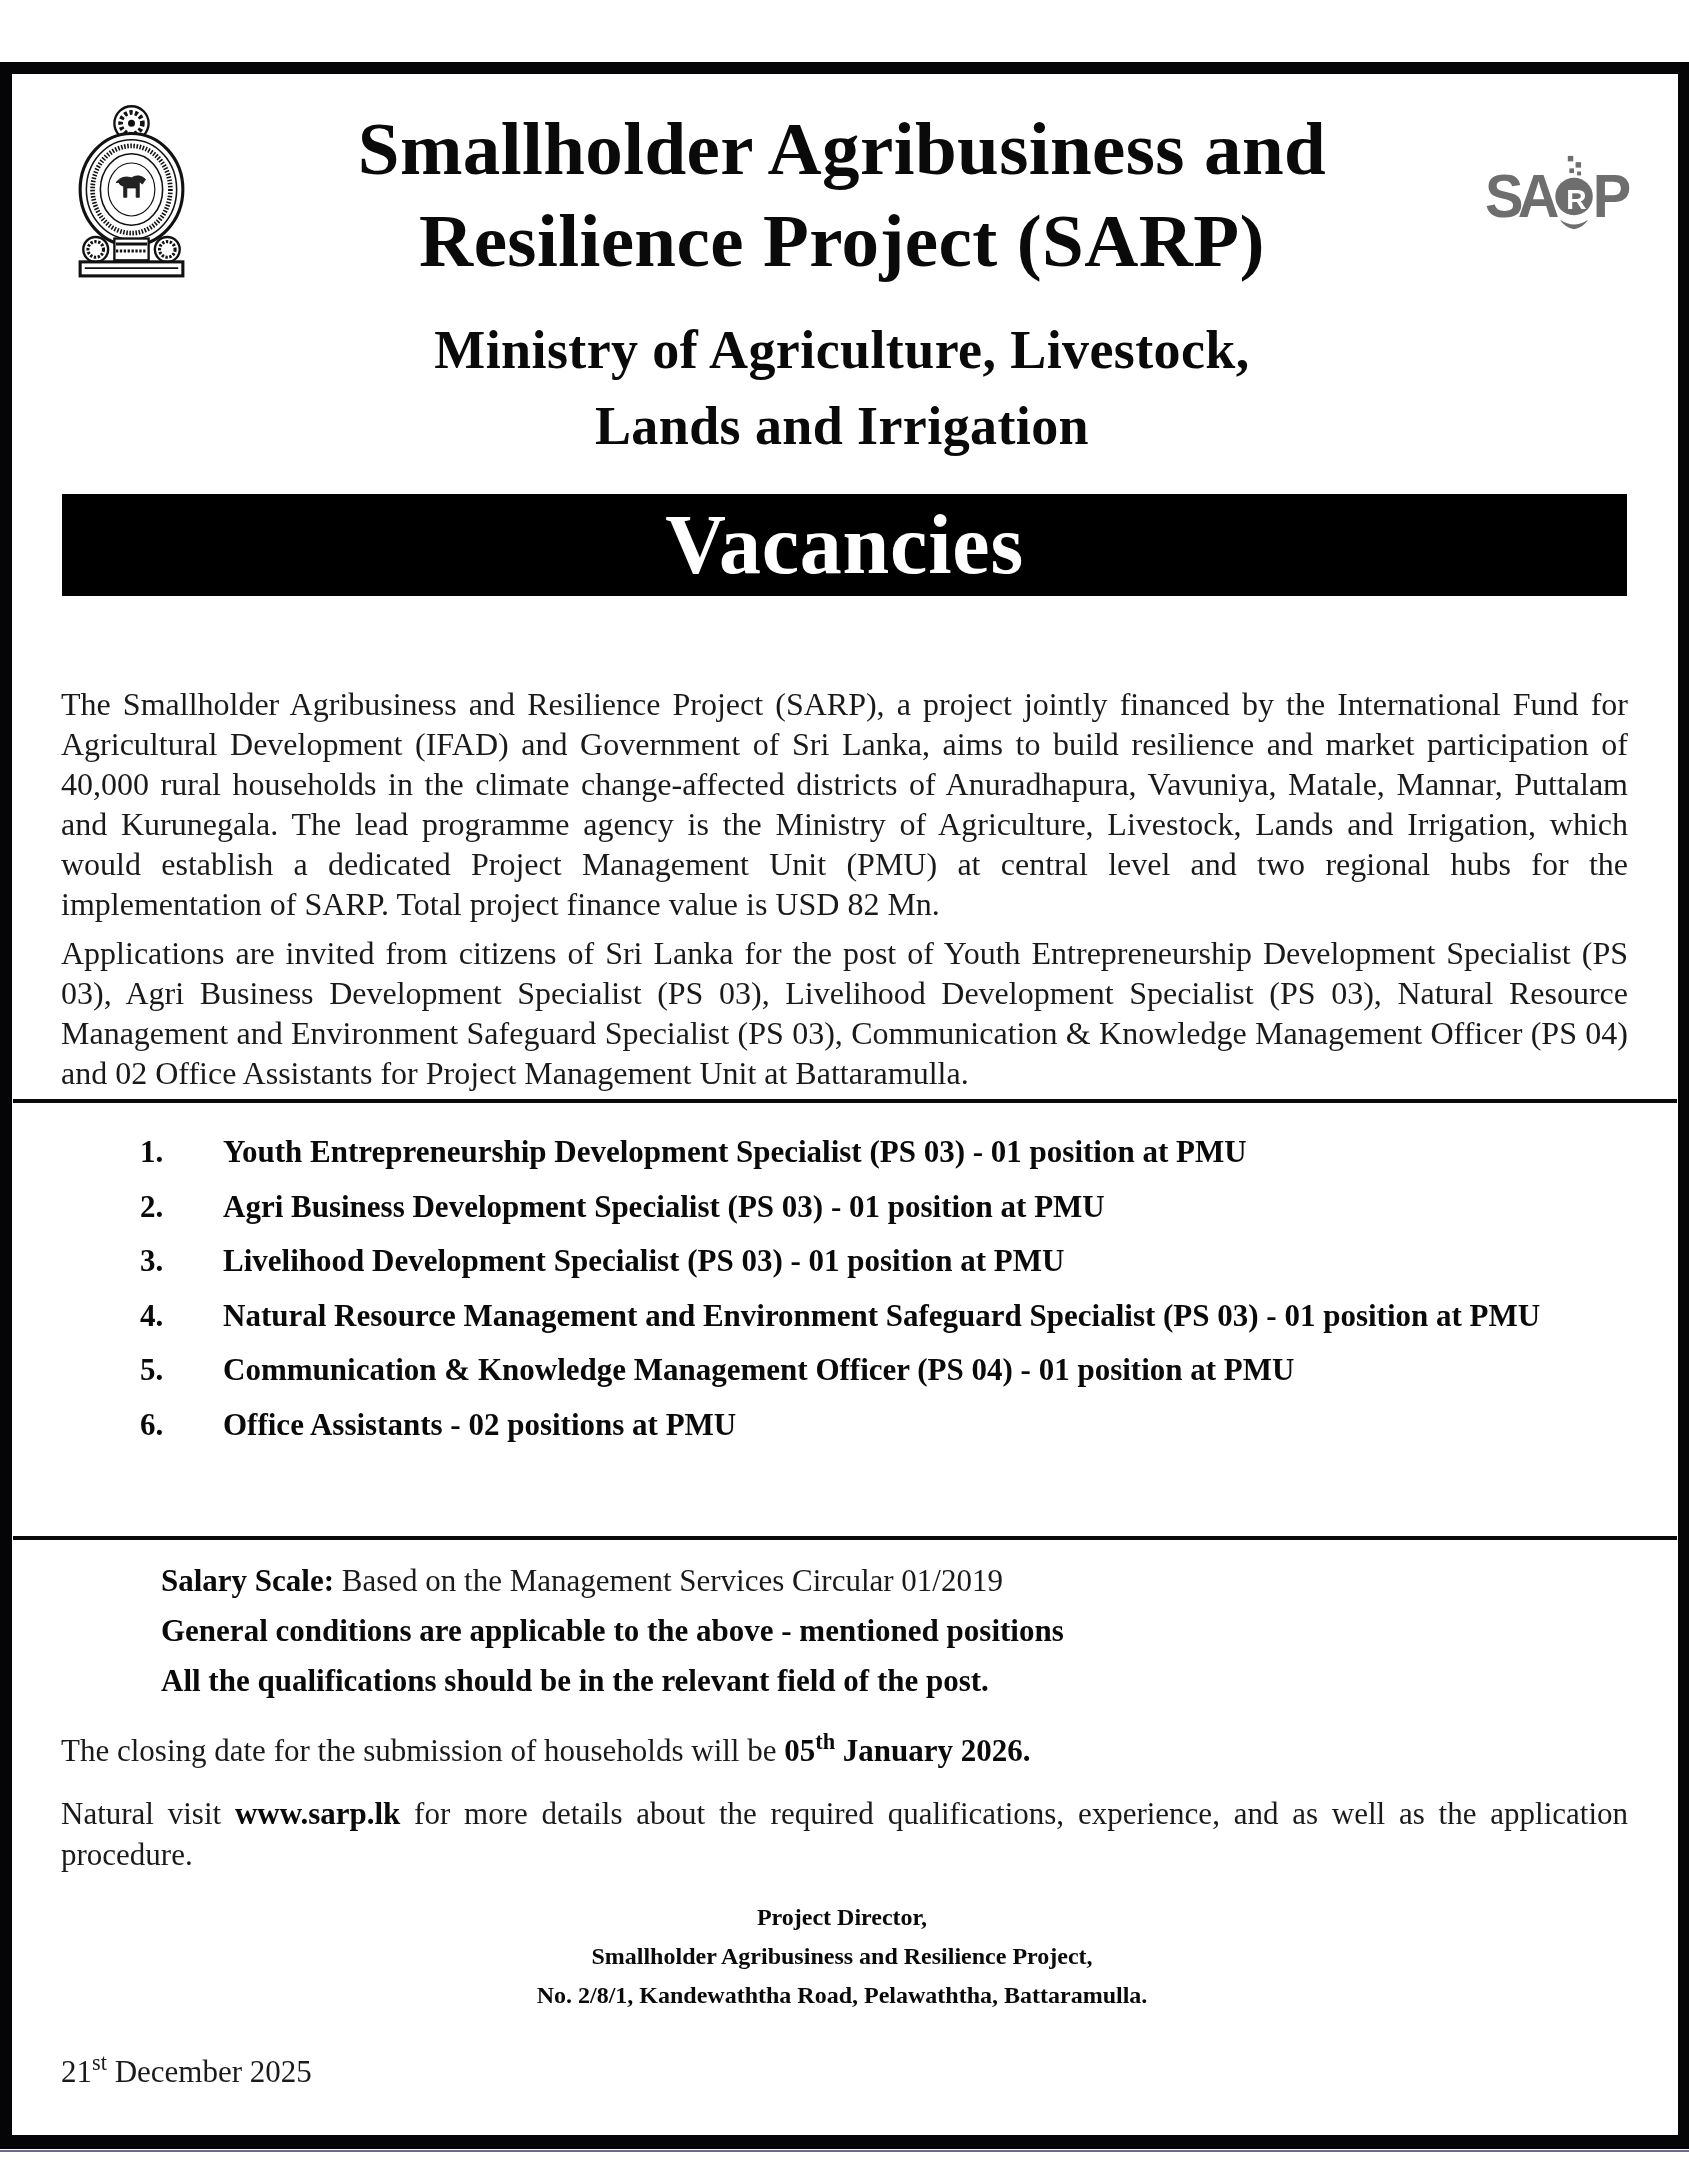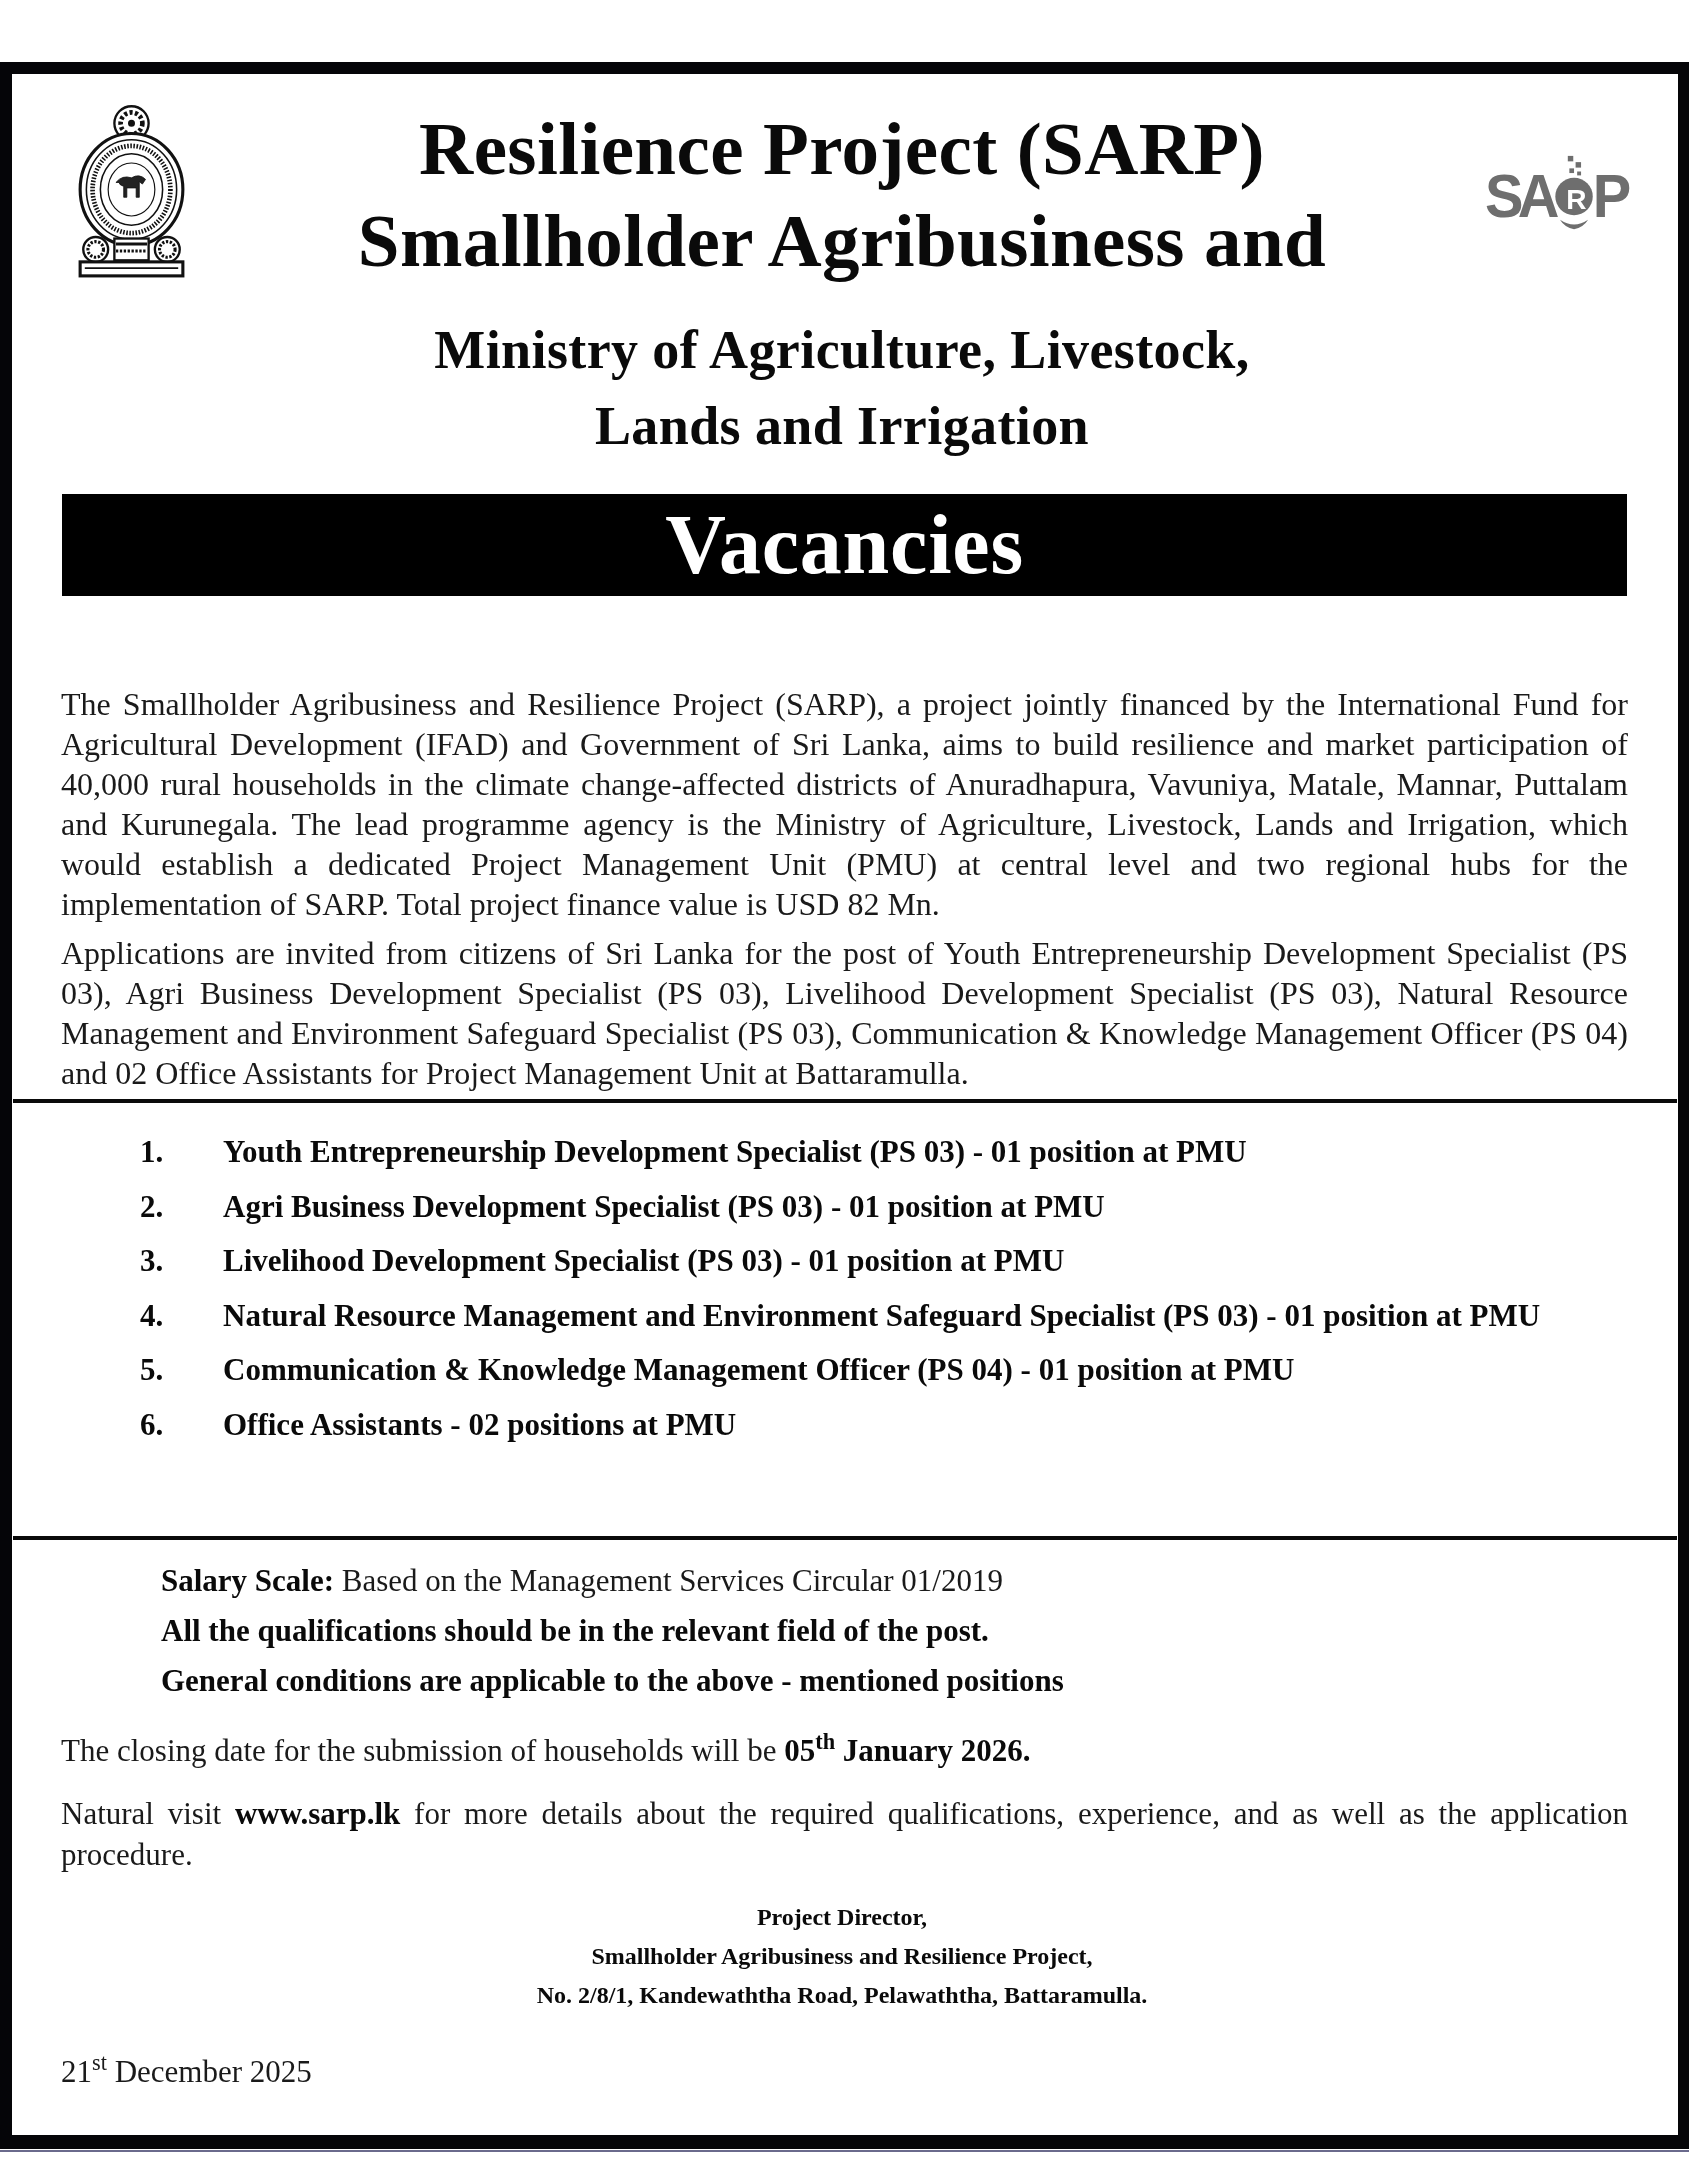--- a/index.html
+++ b/index.html
@@ -227,22 +227,22 @@
     <text x="142" y="84" font-family="Liberation Sans, sans-serif" font-weight="bold" font-size="74" transform="scale(1,1.05)">P</text>
     <rect x="110" y="10" width="7" height="7"></rect>
     <rect x="120" y="18" width="7" height="7"></rect>
     <rect x="112" y="26" width="6" height="6"></rect>
     <rect x="122" y="30" width="5" height="5"></rect>
     <path d="M100 92 q18 12 36 0 q-6 10 -18 12 q-12 -2 -18 -12z"></path>
   </g>
 </svg>
 
 <div class="title title-main">
+  <div>Smallholder Agribusiness and</div>
   <div>Resilience Project (SARP)</div>
-  <div>Smallholder Agribusiness and</div>
 </div>
 
 <div class="title title-ministry">
   <div>Ministry of Agriculture, Livestock,</div>
   <div>Lands and Irrigation</div>
 </div>
 
 <div class="banner">
   <span class="banner-text">Vacancies</span>
 </div>
@@ -279,22 +279,22 @@
   </li>
 </ol>
 
 <div class="divider divider-2"></div>
 
 <div class="conditions">
   <div class="cond-line">
     <b>Salary Scale:</b>
     <span class="normal">Based on the Management Services Circular 01/2019</span>
   </div>
+  <div class="cond-line bold-line">General conditions are applicable to the above - mentioned positions</div>
   <div class="cond-line bold-line">All the qualifications should be in the relevant field of the post.</div>
-  <div class="cond-line bold-line">General conditions are applicable to the above - mentioned positions</div>
 </div>
 
 <div class="closing">
   <span>The closing date for the submission of households will be </span><b><span>05</span><sup>th</sup> <span>January 2026.</span></b>
 </div>
 
 <div class="visit">
   <span>Natural visit </span><b>www.sarp.lk</b><span> for more details about the required qualifications, experience, and as well as the application procedure.</span>
 </div>
 

